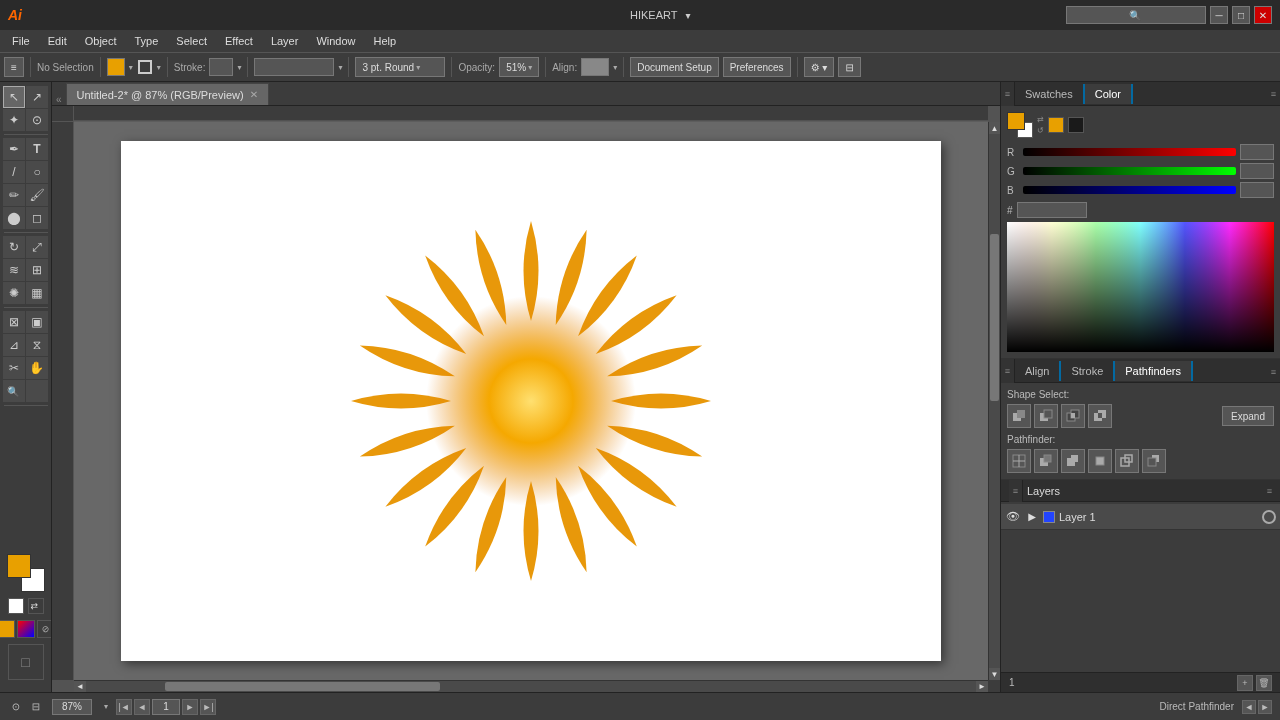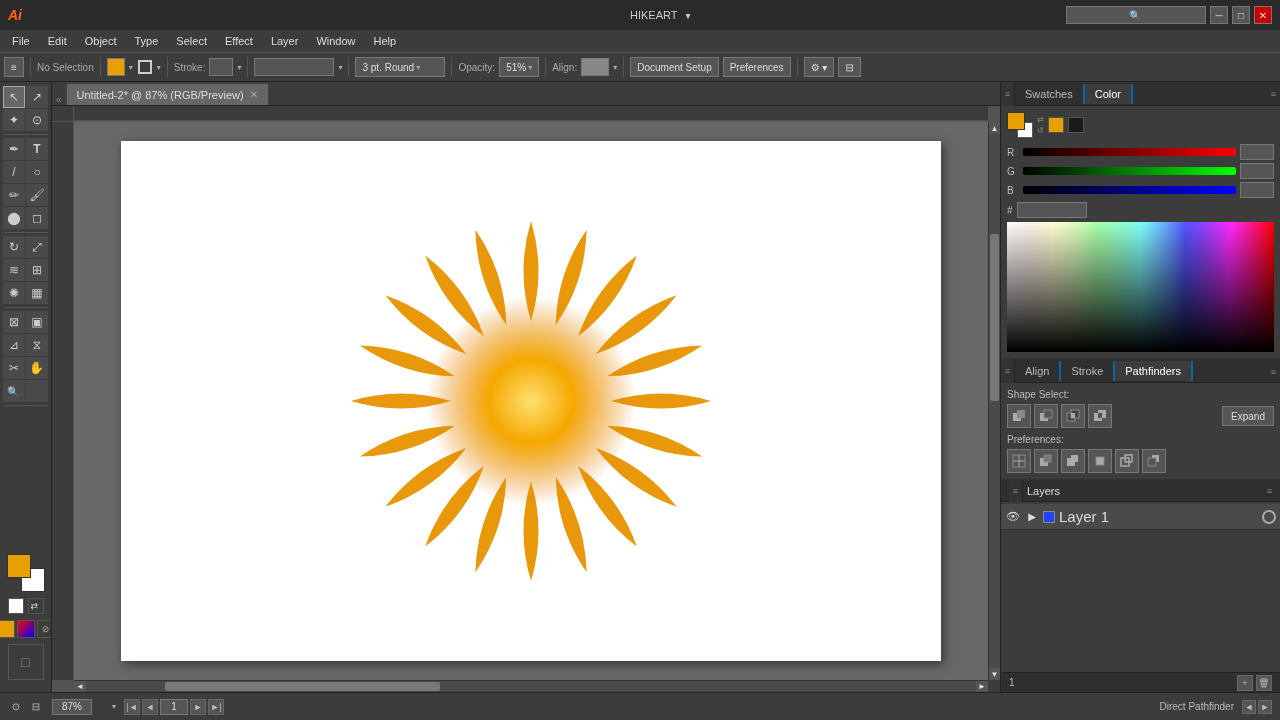--- a/index.html
+++ b/index.html
@@ -275,37 +275,37 @@
       height: 26px;
       display: flex; align-items: center;
       padding: 0 4px;
       background: #4a4a4a;
       border-bottom: 1px solid #333;
       gap: 4px;
     }
     .layer-eye { width: 16px; height: 16px; display: flex; align-items: center; justify-content: center; cursor: pointer; font-size: 11px; }
     .layer-arrow { width: 14px; height: 14px; display: flex; align-items: center; justify-content: center; cursor: pointer; font-size: 10px; }
     .layer-color { width: 12px; height: 12px; border: 1px solid #888; }
-    .layer-name { flex: 1; font-size: 15px; color: #ddd; }
+    .layer-name { flex: 1; font-size: 11px; color: #ddd; }
 
     
     #statusbar {
       height: 28px;
       background: #3c3c3c;
       border-top: 1px solid #222;
       display: flex;
       align-items: center;
       padding: 0 8px;
       gap: 8px;
       font-size: 10px;
       color: #bbb;
     }
     .status-icons { display: flex; gap: 4px; }
     .status-icon { width: 16px; height: 16px; display: flex; align-items: center; justify-content: center; cursor: pointer; }
-    .zoom-control { display: flex; align-items: center; gap: 20px; justify-content: space-between; }
+    .zoom-control { display: flex; align-items: center; gap: 12px; justify-content: space-between; }
     .zoom-input { width: 40px; height: 16px; background: #555; border: 1px solid #777; color: #ddd; font-size: 10px; text-align: center; }
     .nav-btns { display: flex; gap: 2px; align-items: center; }
     .nav-btn { width: 16px; height: 16px; background: #555; border: 1px solid #666; display: flex; align-items: center; justify-content: center; cursor: pointer; font-size: 9px; }
     .page-input { width: 28px; height: 16px; background: #555; border: 1px solid #777; color: #ddd; font-size: 10px; text-align: center; }
 
     
     #top-ruler {
       position: absolute; top: 0; left: 22px; right: 0;
       height: 16px; background: #3c3c3c;
       border-bottom: 1px solid #555;
@@ -681,21 +681,21 @@
           <div class="mode-btn" title="Exclude">
             <svg width="14" height="14" viewBox="0 0 14 14">
                 <rect x="1" y="4" width="8" height="8" fill="#aaa"></rect>
                 <rect x="5" y="1" width="8" height="8" fill="#aaa"></rect>
                 <rect x="5" y="4" width="4" height="5" fill="#555"></rect>
               </svg>
           </div>
           <button class="expand-btn">Expand</button>
         </div>
         <div style="margin-top:6px;">
-          <div class="shape-modes-label">Preferences:</div>
+          <div class="shape-modes-label">Pathfinder:</div>
           <div class="mode-btns">
             <div class="mode-btn">
               <svg width="14" height="14" viewBox="0 0 14 14">
                   <rect x="1" y="1" width="12" height="12" fill="#555" stroke="#888"></rect>
                   <line x1="7" y1="1" x2="7" y2="13" stroke="#aaa" stroke-width="1"></line>
                   <line x1="1" y1="7" x2="13" y2="7" stroke="#aaa" stroke-width="1"></line>
                 </svg>
             </div>
             <div class="mode-btn">
               <svg width="14" height="14" viewBox="0 0 14 14">

